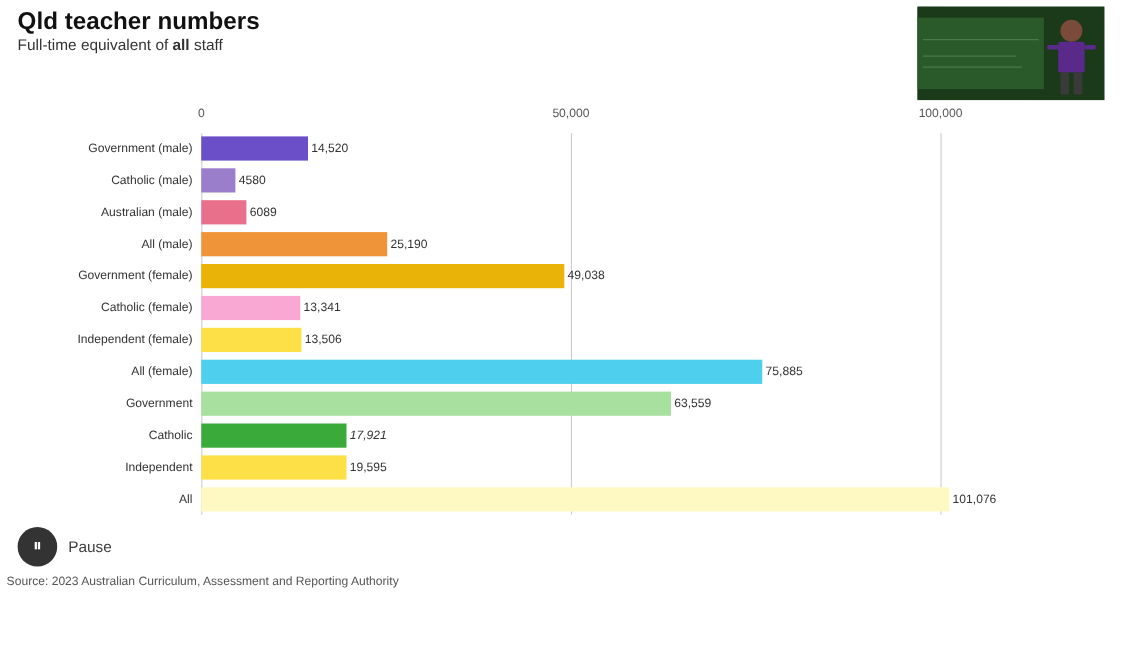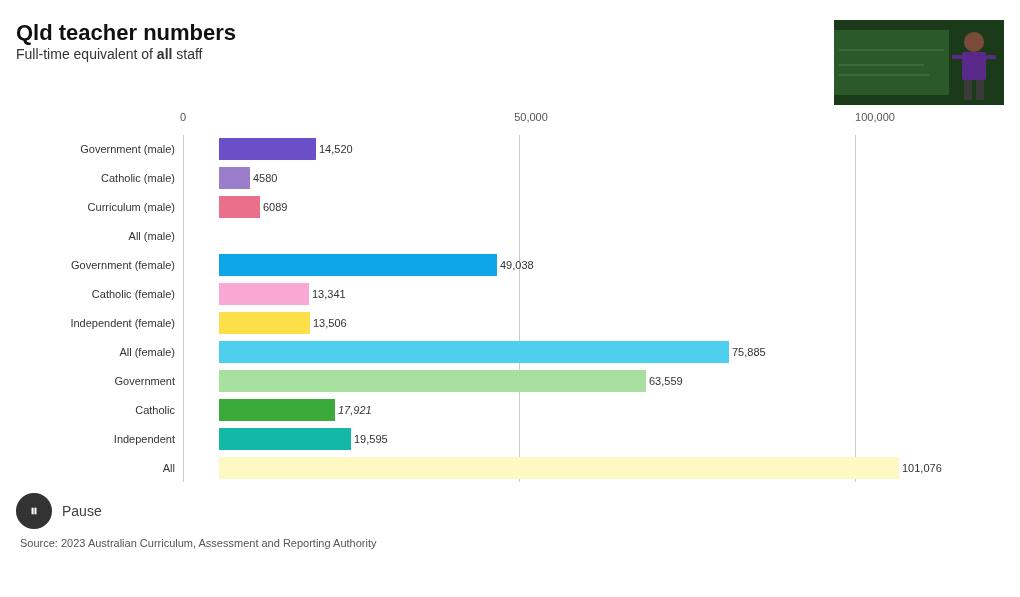--- a/index.html
+++ b/index.html
@@ -9,21 +9,21 @@
       width: 1020px;
       height: 597px;
       overflow: hidden;
       position: relative;
     }
 
     .header {
       display: flex;
       justify-content: space-between;
       align-items: flex-start;
-      padding: 20px 16px 4px 16px;
+      padding: 6px 16px 4px 16px;
       gap: 28px;
     }
 
     .title-block h1 {
       font-size: 22px;
       font-weight: bold;
       color: #111;
     }
 
     .title-block p {
@@ -71,21 +71,20 @@
       position: relative;
       margin-left: 167px;
     }
 
     .bar-row {
       display: flex;
       align-items: center;
       margin-bottom: 1px;
       position: relative;
       height: 28px;
-      padding-left: 36px;
     }
 
     .bar-label {
       position: absolute;
       right: calc(100% + 4px);
       width: 160px;
       text-align: right;
       font-size: 11px;
       color: #333;
       white-space: nowrap;
@@ -146,21 +145,21 @@
       font-size: 16px;
       line-height: 1;
     }
 
     .pause-label {
       font-size: 14px;
       color: #404040;
     }
 
     .source-text {
-      padding: 4px 16px 8px 20px;
+      padding: 4px 16px 8px 6px;
       font-size: 11px;
       color: #555;
     }
   </style>
 </head>
 <body>
 
 <div class="header">
   <div class="title-block">
     <h1>Qld teacher numbers</h1>
@@ -185,53 +184,56 @@
       <rect x="130" y="60" width="8" height="20" fill="#3a3a3a" rx="1"></rect>
       <rect x="142" y="60" width="8" height="20" fill="#3a3a3a" rx="1"></rect>
     </svg>
   </div>
 </div>
 
 <div class="chart-container">
 
   <div class="axis-labels" style="height:20px; position:relative; margin-left:167px;">
     <span class="axis-label" style="left:0px;">0</span>
-    <span class="axis-label" style="left:348px;">50,000</span>
-    <span class="axis-label" style="left:692px;">100,000</span>
+    <span class="axis-label" style="left:336px;">50,000</span>
+    <span class="axis-label" style="left:672px;">100,000</span>
   </div>
 
   <div class="bars-area" id="bars-area" style="position:relative;">
     <div class="ref-line ref-line-0"></div>
     <div class="ref-line ref-line-50k"></div>
     <div class="ref-line ref-line-100k"></div>
 
   <div class="bar-row">
         <div class="bar-label">Government (male)</div>
         <div class="bar" style="width: 97px; background: rgb(106, 79, 200);">
           <div class="bar-value">14,520</div>
         </div>
       </div>
       <div class="bar-row">
         <div class="bar-label">Catholic (male)</div>
         <div class="bar" style="width: 31px; background: rgb(155, 126, 203);">
           <div class="bar-value">4580</div>
         </div>
       </div>
       <div class="bar-row">
-        <div class="bar-label">Curriculum (male)</div>
+        <div class="bar-label">Australian (male)</div>
         <div class="bar" style="width: 41px; background: rgb(232, 112, 138);">
           <div class="bar-value">6089</div>
         </div>
       </div>
       <div class="bar-row">
         <div class="bar-label">All (male)</div>
+        <div class="bar" style="width: 169px; background: rgb(240, 148, 58);">
+          <div class="bar-value">25,190</div>
+        </div>
       </div>
       <div class="bar-row">
         <div class="bar-label">Government (female)</div>
-        <div class="bar" style="width: 278px; background: #0ea5e9;">
+        <div class="bar" style="width: 330px; background: #eab308;">
           <div class="bar-value">49,038</div>
         </div>
       </div>
       <div class="bar-row">
         <div class="bar-label">Catholic (female)</div>
         <div class="bar" style="width: 90px; background: #f9a8d4;">
           <div class="bar-value">13,341</div>
         </div>
       </div>
       <div class="bar-row">
@@ -247,27 +249,27 @@
         </div>
       </div>
       <div class="bar-row">
         <div class="bar-label">Government</div>
         <div class="bar" style="width: 427px; background: rgb(168, 224, 160);">
           <div class="bar-value">63,559</div>
         </div>
       </div>
       <div class="bar-row">
         <div class="bar-label">Catholic</div>
-        <div class="bar" style="width: 116px; background: rgb(58, 170, 58); font-style: italic;">
+        <div class="bar" style="width: 132px; background: rgb(58, 170, 58); font-style: italic;">
           <div class="bar-value">17,921</div>
         </div>
       </div>
       <div class="bar-row">
         <div class="bar-label">Independent</div>
-        <div class="bar" style="width: 132px; background: #14b8a6;">
+        <div class="bar" style="width: 132px; background: #fde047;">
           <div class="bar-value">19,595</div>
         </div>
       </div>
       <div class="bar-row">
         <div class="bar-label">All</div>
         <div class="bar" style="width: 680px; background: #fef9c3;">
           <div class="bar-value">101,076</div>
         </div>
       </div>
     </div>

